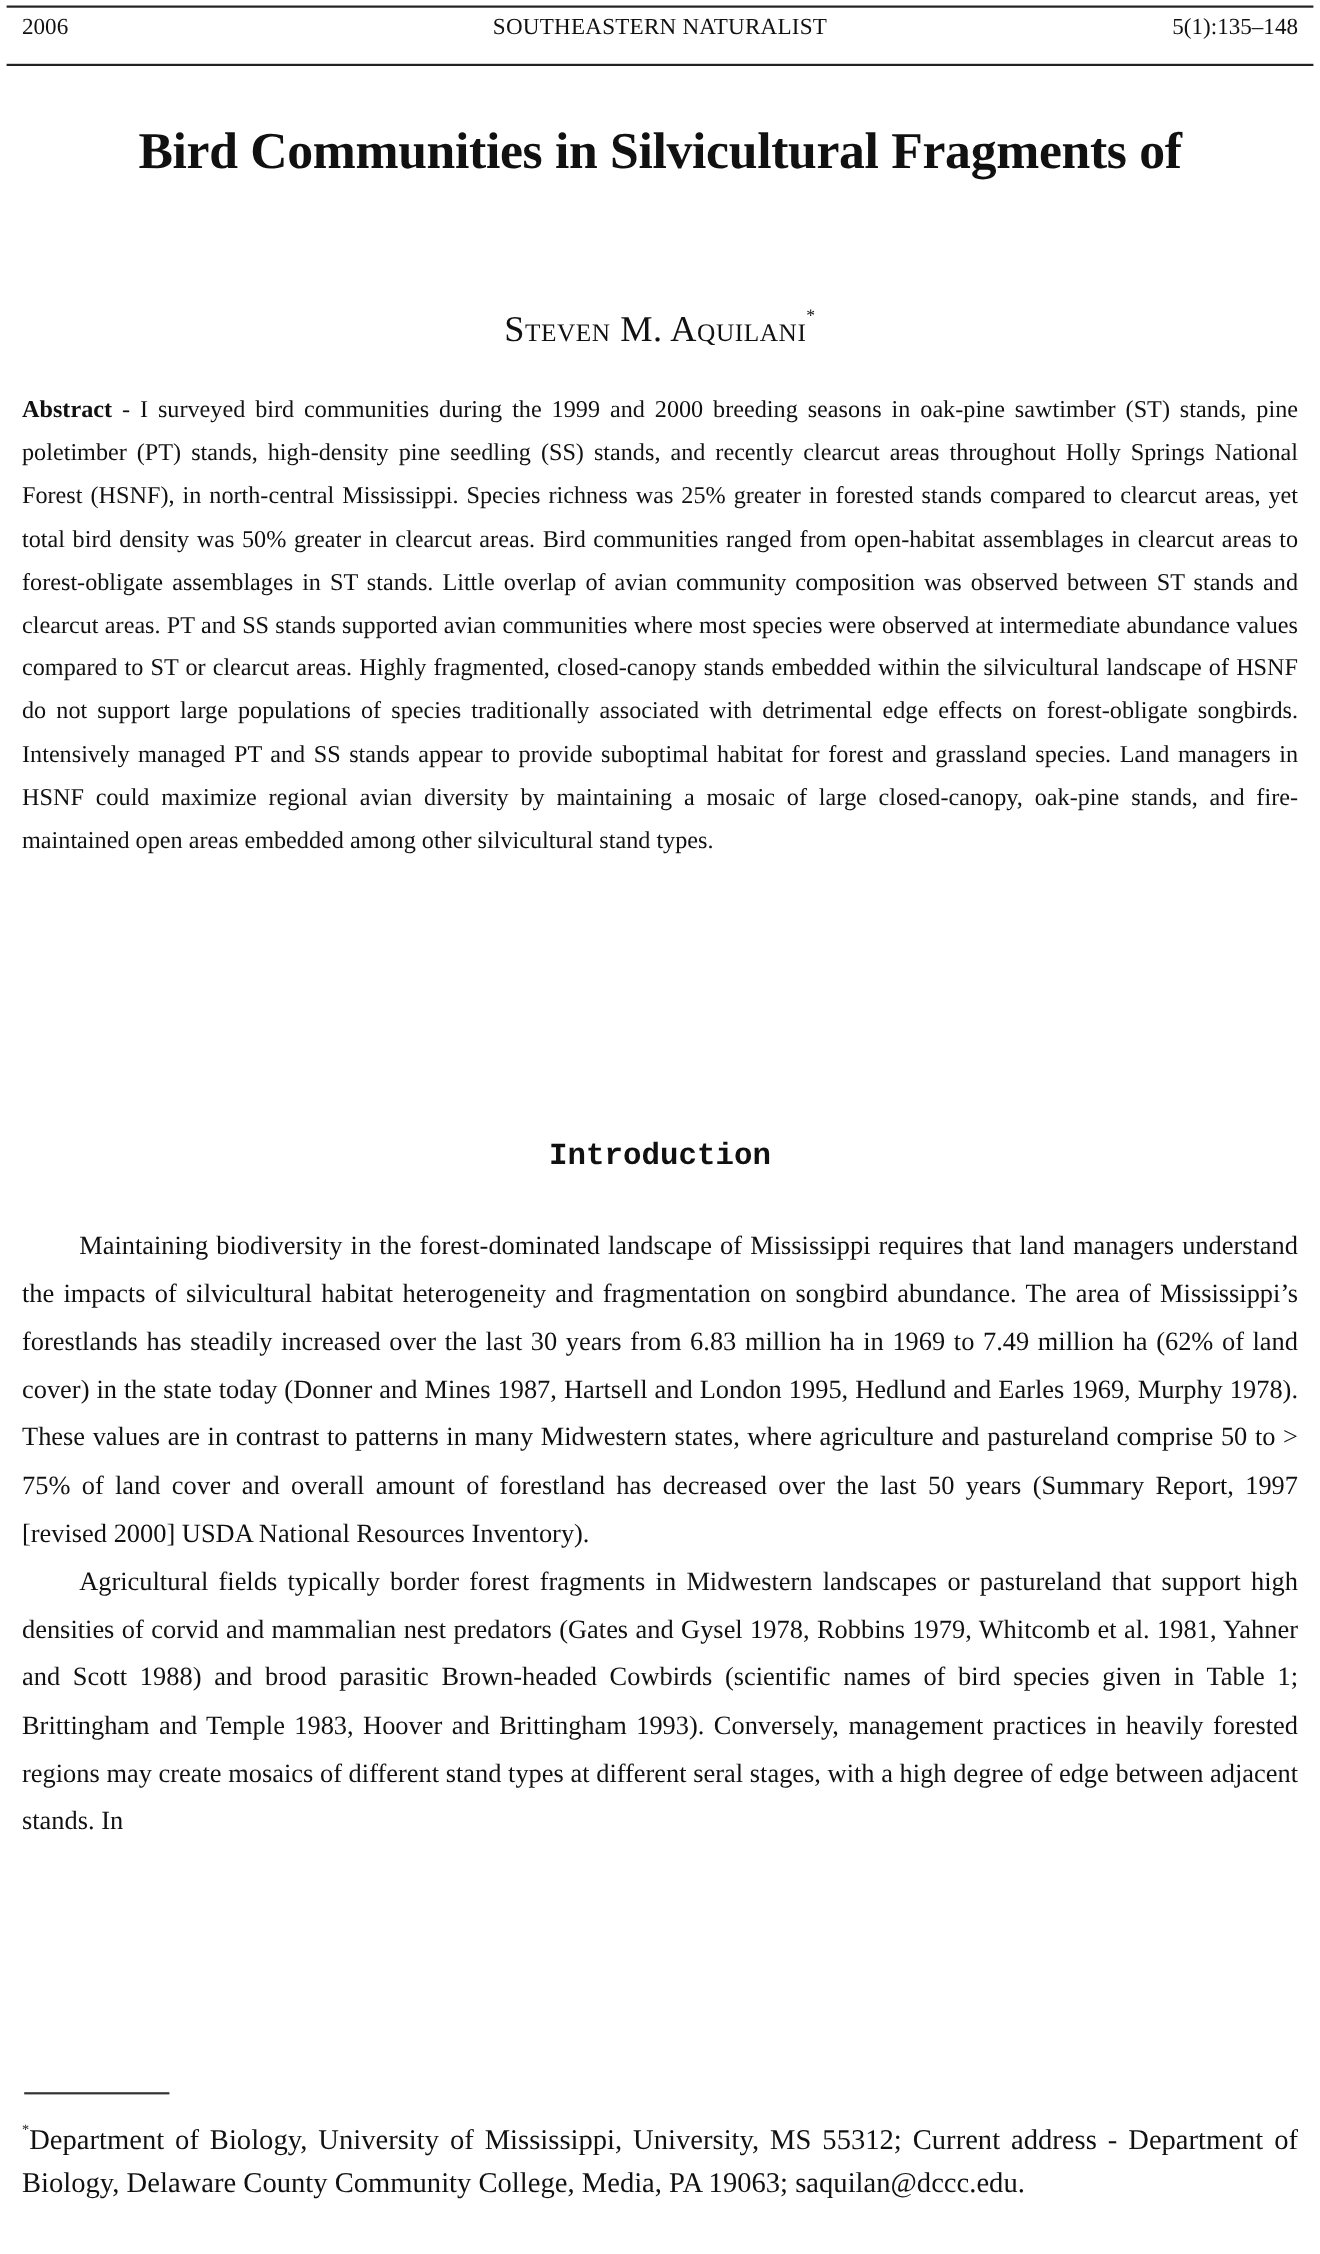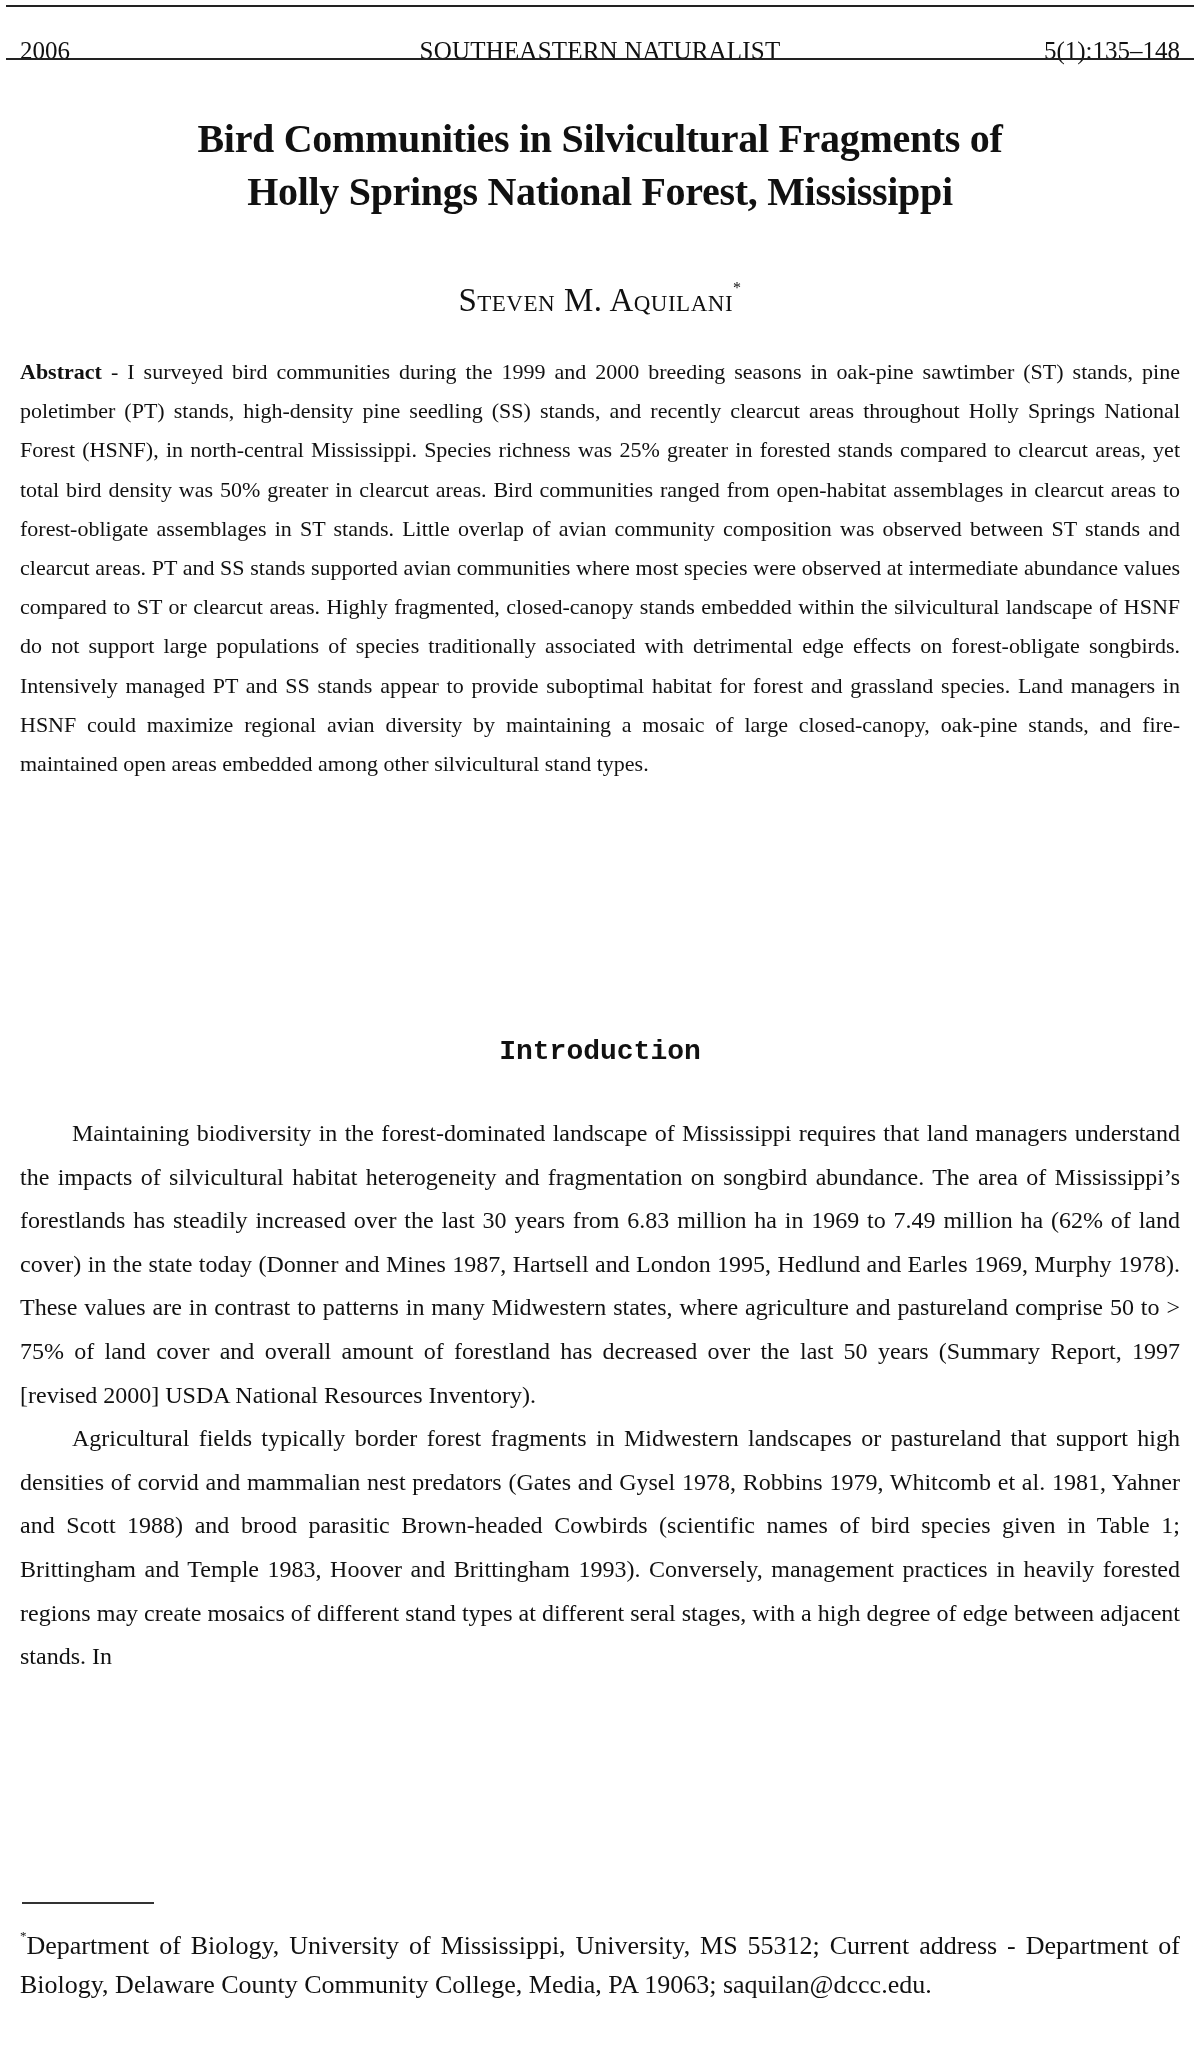--- a/index.html
+++ b/index.html
@@ -3,30 +3,30 @@
 <meta charset="utf-8">
 <style>
   html, body { margin: 0; padding: 0; background: #ffffff; }
   body {
     width: 1200px; height: 2049px; position: relative; overflow: hidden;
     font-family: "Liberation Serif", "DejaVu Serif", serif; color: #111111;
   }
   .rule-top { position: absolute; left: 6px; width: 1188px; top: 5px; height: 0; border-top: 2px solid #222; }
   .rule-bot { position: absolute; left: 6px; width: 1188px; top: 58px; height: 0; border-top: 2px solid #222; }
   .running-head {
-    position: absolute; top: 31px; left: 20px; width: 1160px; height: 40px;
-    font-size: 25px; line-height: 40px;
+    position: absolute; top: 4px; left: 20px; width: 1160px; height: 40px;
+    font-size: 21px; line-height: 40px;
   }
   .rh-left { position: absolute; left: 0; }
   .rh-center { position: absolute; left: 0; width: 100%; text-align: center; letter-spacing: 0.2px; }
   .rh-right { position: absolute; right: 0; }
 
   .title {
     position: absolute; top: 112px; left: 20px; width: 1160px; text-align: center;
-    font-weight: bold; font-size: 40px; line-height: 53px; letter-spacing: -0.3px;
+    font-weight: bold; font-size: 47px; line-height: 53px; letter-spacing: -0.3px;
   }
   .author {
     position: absolute; top: 268px; left: 20px; width: 1160px; text-align: center;
     font-size: 33px; line-height: 40px; font-variant: small-caps; letter-spacing: 0.5px;
   }
   .author sup { font-size: 16px; vertical-align: 18px; font-variant: normal; }
 
   .abstract {
     position: absolute; top: 352px; left: 20px; width: 1160px;
     font-size: 22px; line-height: 39.2px; text-align: justify; hyphens: manual;
@@ -56,21 +56,20 @@
 <div class="rule-top"></div>
 <div class="running-head">
   <span class="rh-left">2006</span>
   <span class="rh-center">SOUTHEASTERN NATURALIST</span>
   <span class="rh-right">5(1):135–148</span>
 </div>
 <div class="rule-bot"></div>
 
 <h1 class="title" style="margin:0;">
   <span>Bird Communities in Silvicultural Fragments of</span><br>
-  <span>Holly Springs National Forest, Mississippi</span>
 </h1>
 
 <div class="author">
   <span>Steven M. Aquilani</span><sup>*</sup>
 </div>
 
 <div class="abstract">
   <span class="lead">Abstract</span><span> - I surveyed bird communities during the 1999 and 2000 breeding seasons in oak-pine sawtimber (ST) stands, pine poletimber (PT) stands, high-density pine seed­ling (SS) stands, and recently clearcut areas throughout Holly Springs National Forest (HSNF), in north-central Mississippi. Species richness was 25% greater in forested stands compared to clearcut areas, yet total bird density was 50% greater in clearcut areas. Bird communities ranged from open-habitat assemblages in clearcut areas to forest-obligate assemblages in ST stands. Little overlap of avian community composi­tion was observed between ST stands and clearcut areas. PT and SS stands supported avian communities where most species were observed at intermediate abundance values compared to ST or clearcut areas. Highly fragmented, closed-canopy stands embedded within the silvicultural landscape of HSNF do not support large populations of species traditionally associated with detrimental edge effects on forest-obligate songbirds. Intensively managed PT and SS stands appear to provide suboptimal habitat for forest and grassland species. Land managers in HSNF could maximize regional avian diversity by maintaining a mosaic of large closed-canopy, oak-pine stands, and fire­maintained open areas embedded among other silvicultural stand types.</span>
 </div>
 

